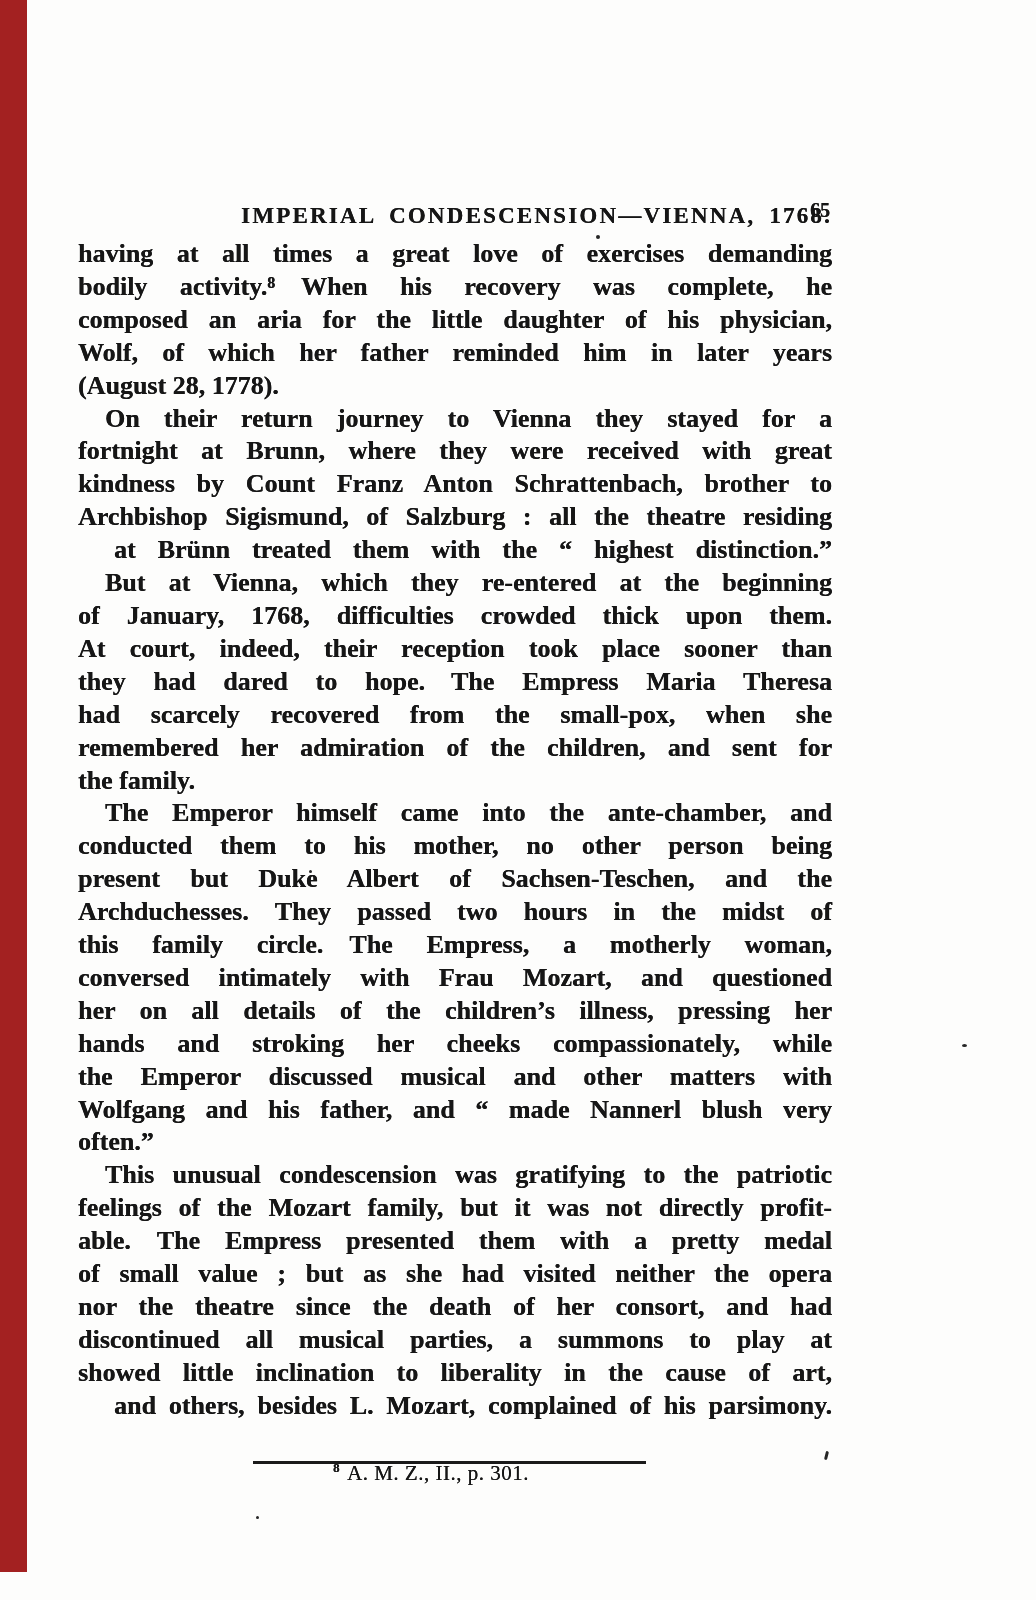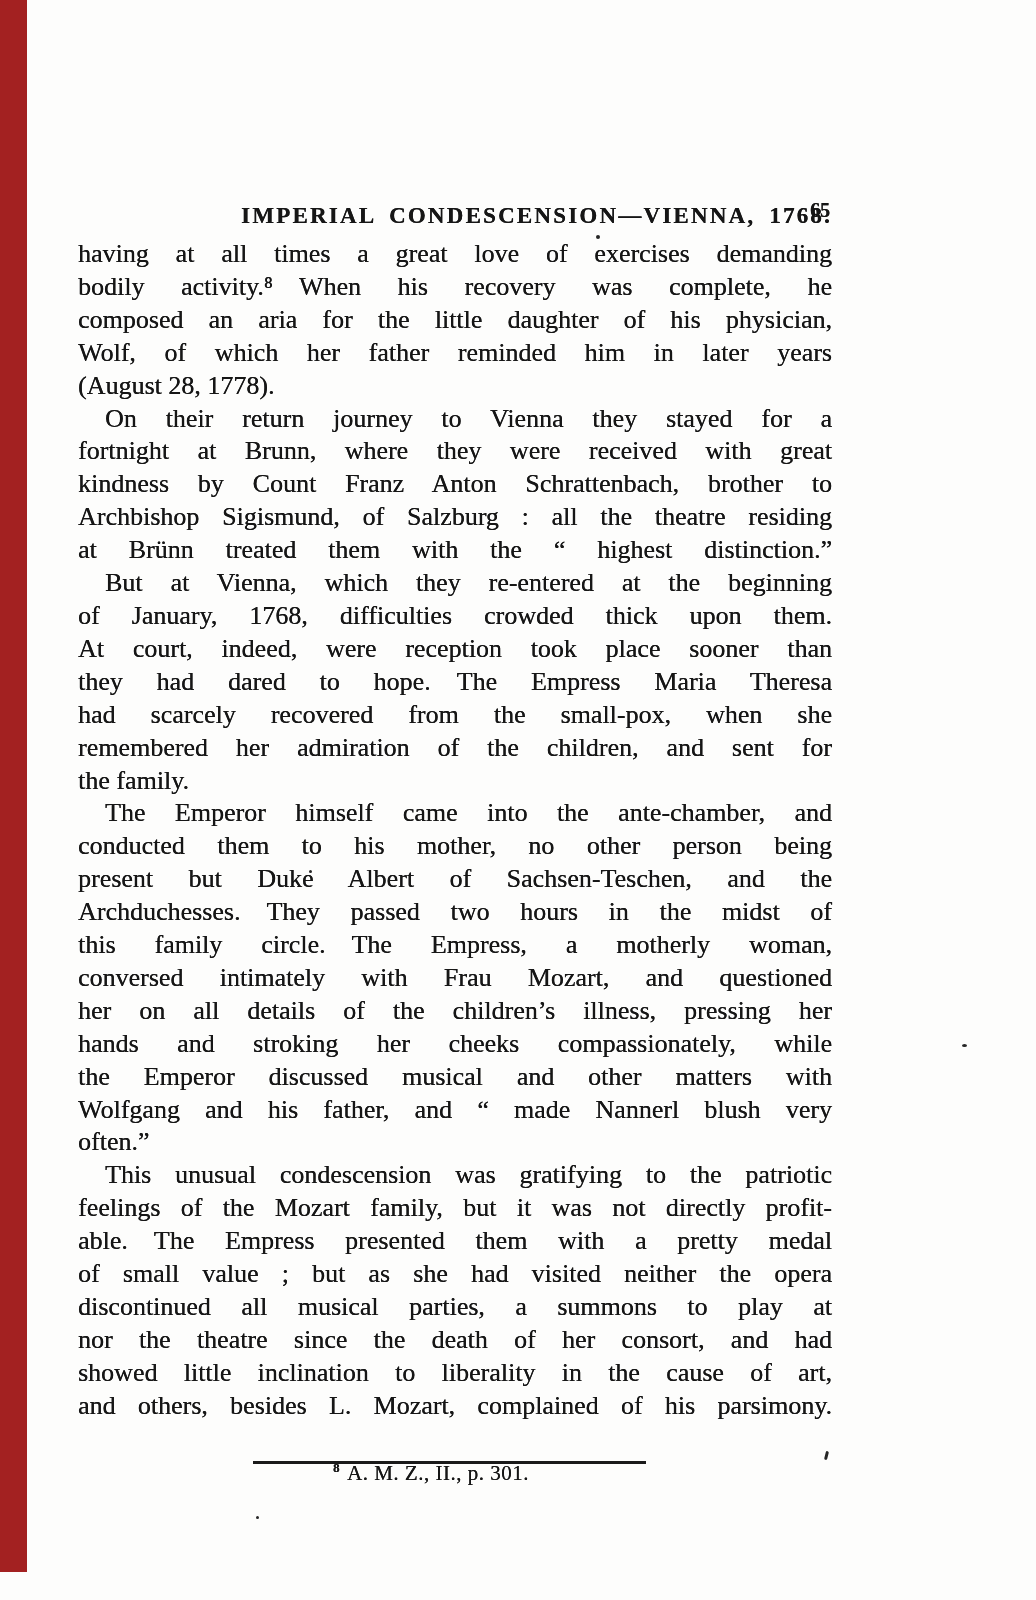--- a/index.html
+++ b/index.html
@@ -25,24 +25,24 @@
   }
   .page-number {
     position:absolute; right:2px; top:-4px; font-size:20px;
     text-shadow:0.2px 0 0 currentColor;
   }
   .body-block {
     position:absolute; left:78px; top:238px; width:754px;
     font-size:26px; line-height:32.9px;
     text-shadow:0.2px 0 0 currentColor;
   }
-  .para { margin:0; }
+  .para { margin:0;font-weight:bold; }
   .line { text-align:justify; text-align-last:justify; }
   .para .line:last-child { text-align-last:left; }
-  .para.flush-last .line:last-child { text-align-last:justify; }
+  .para.flush-last .line:last-child { text-align-last:justify;margin-left:36px; }
   .line.indent { text-indent:27px; }
   .footnote-rule {
     position:absolute; left:253px; top:1461px; width:393px; height:3px;
     background:#1a1a1a;
   }
   .footnote {
     position:absolute; left:333px; top:1460px; font-size:21px;
     letter-spacing:0.5px; text-shadow:0.2px 0 0 currentColor;
   }
   .footnote sup { font-size:13px; margin-right:7px; font-weight:bold; }
@@ -75,21 +75,21 @@
       <div class="para flush-last">
         <div class="line indent">On their return journey to Vienna they stayed for a</div>
         <div class="line">fortnight at Brunn, where they were received with great</div>
         <div class="line">kindness by Count Franz Anton Schrattenbach, brother to</div>
         <div class="line">Archbishop Sigismund, of Salzburg : all the theatre residing</div>
         <div class="line">at Brünn treated them with the “ highest distinction.”</div>
       </div>
       <div class="para">
         <div class="line indent">But at Vienna, which they re-entered at the beginning</div>
         <div class="line">of January, 1768, difficulties crowded thick upon them.</div>
-        <div class="line">At court, indeed, were reception took place sooner than</div>
+        <div class="line">At court, indeed, their reception took place sooner than</div>
         <div class="line">they had dared to hope. The Empress Maria Theresa</div>
         <div class="line">had scarcely recovered from the small-pox, when she</div>
         <div class="line">remembered her admiration of the children, and sent for</div>
         <div class="line">the family.</div>
       </div>
       <div class="para">
         <div class="line indent">The Emperor himself came into the ante-chamber, and</div>
         <div class="line">conducted them to his mother, no other person being</div>
         <div class="line">present but Duke Albert of Sachsen-Teschen, and the</div>
         <div class="line">Archduchesses. They passed two hours in the midst of</div>
@@ -99,22 +99,22 @@
         <div class="line">hands and stroking her cheeks compassionately, while</div>
         <div class="line">the Emperor discussed musical and other matters with</div>
         <div class="line">Wolfgang and his father, and “ made Nannerl blush very</div>
         <div class="line">often.”</div>
       </div>
       <div class="para flush-last">
         <div class="line indent">This unusual condescension was gratifying to the patriotic</div>
         <div class="line">feelings of the Mozart family, but it was not directly profit-</div>
         <div class="line">able. The Empress presented them with a pretty medal</div>
         <div class="line">of small value ; but as she had visited neither the opera</div>
+        <div class="line">nor the theatre since the death of her consort, and had</div>
         <div class="line">discontinued all musical parties, a summons to play at</div>
-        <div class="line">nor the theatre since the death of her consort, and had</div>
         <div class="line">showed little inclination to liberality in the cause of art,</div>
         <div class="line">and others, besides L. Mozart, complained of his parsimony.</div>
       </div>
     </div>
 
   <div class="footnote-rule"></div>
 
   <div class="footnote"><sup>8</sup><span>A. M. Z., II., p. 301.</span></div>
 
   <div class="speck speck-a"></div>

